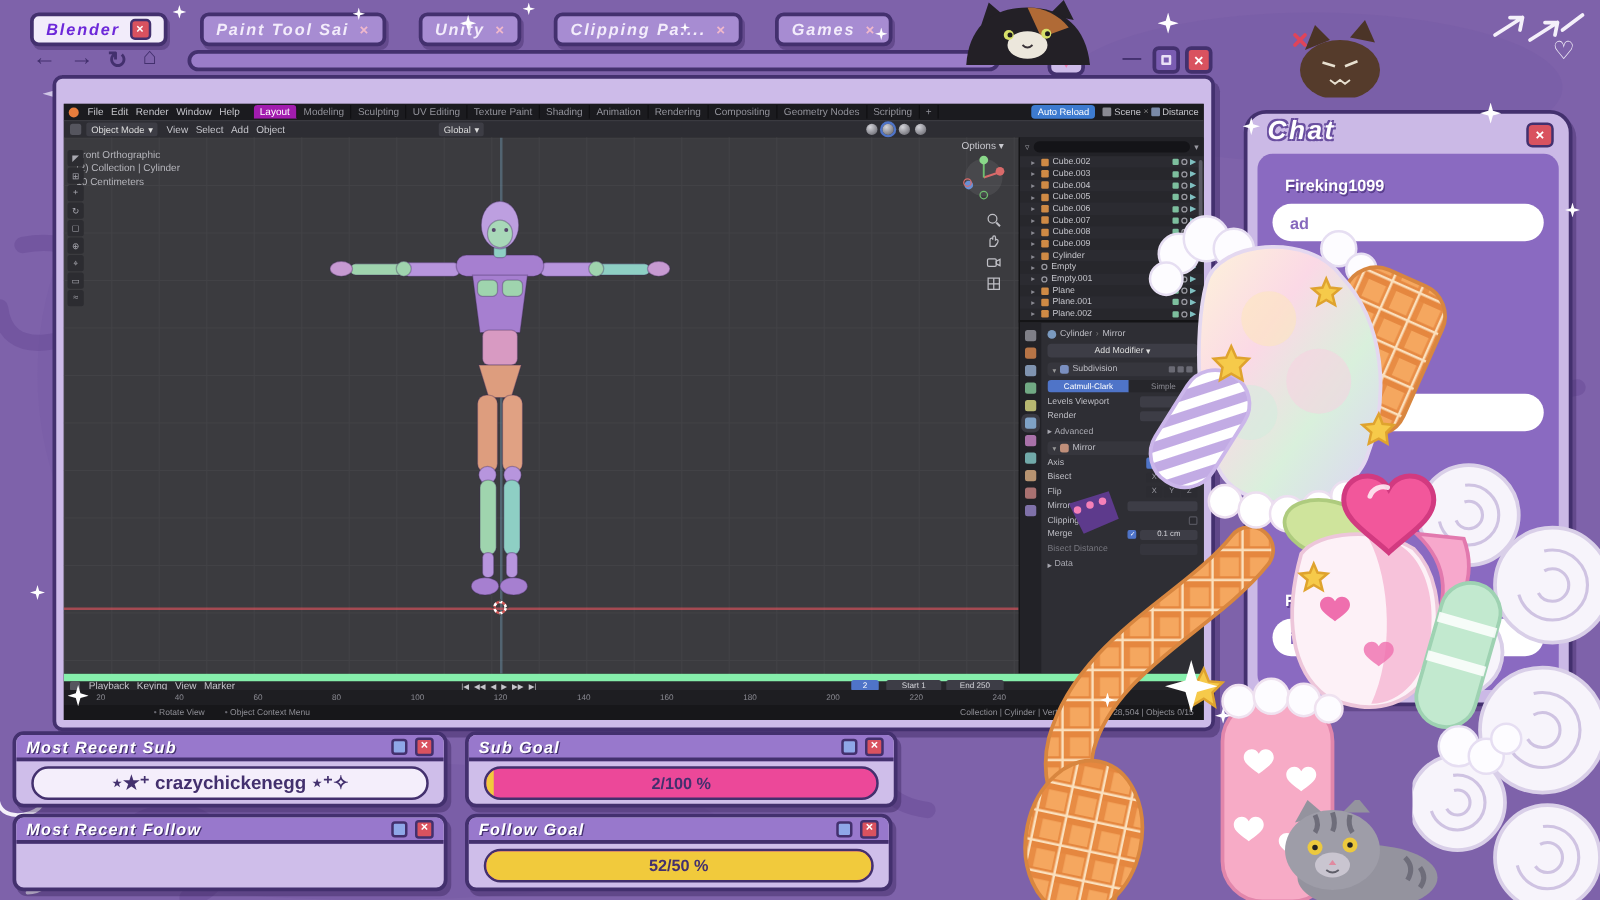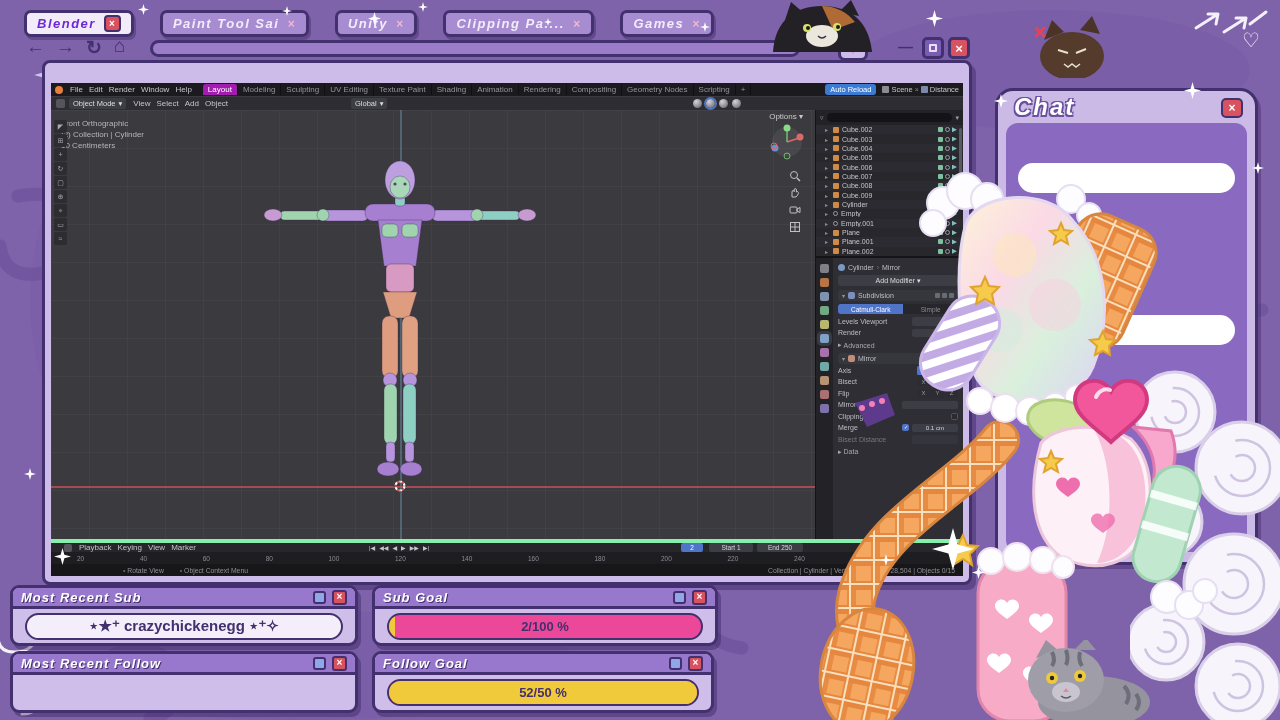--- a/index.html
+++ b/index.html
@@ -103,36 +103,36 @@
 .pr-chk.on{background:#4f74c8;border-color:#4f74c8;position:relative}
 .pr-chk.on::after{content:"✓";position:absolute;left:1px;top:-1px;color:#fff;font-size:5px}
 .mrow{display:flex;gap:3px;align-items:center}
 .xyz{display:flex;gap:1px}
 .xyz i{width:13px;height:8.5px;background:#2c2c32;color:#9a9aa2;font-style:normal;display:flex;align-items:center;justify-content:center;font-size:6px;border-radius:1.5px}
 .xyz i.on{background:#4f74c8;color:#fff}
 .pr-coll{height:10px;display:flex;align-items:center;gap:2px;color:#a8a8b0;margin-top:2px}
 .dim>span:first-child{color:#77777f}
 .dim .pr-field{opacity:.55}
 
-.bl-tl{position:absolute;left:0;top:456px;width:912px;height:13px;background:#26262b;display:flex;align-items:center;gap:4px;padding:0 13px;border-top:4px solid #86efac}
+.bl-tl{position:absolute;left:0;top:456px;width:912px;height:13px;background:#26262b;display:flex;align-items:center;gap:4px;padding:0 5px;border-top:6px solid #86efac}
 .tl-ico{width:8px;height:8px;background:#55555e;border-radius:2px;flex:none}
 .tl-trans{position:absolute;left:318px;display:flex;gap:4px;color:#c5c5cb;font-size:6px}
 .tl-frame{position:absolute;left:630px;width:22px;height:9px;background:#4f74c8;color:#fff;border-radius:2px;display:flex;align-items:center;justify-content:center;font-size:6.5px}
 .tl-f{position:absolute;height:9px;background:#3d3d46;border-radius:2px;display:flex;align-items:center;justify-content:center;font-size:6.5px;color:#d5d5db;padding:0 4px}
 .tl-f.start{left:658px;width:44px}
 .tl-f.end{left:706px;width:46px}
 .bl-ruler{position:absolute;left:0;top:469px;width:912px;height:12px;background:#1e1e22;display:flex;align-items:center;justify-content:space-between;padding:0 158px 0 26px;font-size:6.5px;color:#8a8a92}
 .bl-status{position:absolute;left:0;top:481px;width:912px;height:12px;background:#17171a;display:flex;align-items:center;gap:16px;padding:0 8px;font-size:6.8px;color:#8f8f96}
 .st::before{content:"• ";color:#6a6a72}
 .st:first-child{margin-left:64px}
 .st-r{margin-left:auto}
 .st-r::before{content:""}
 
 .chat{position:absolute;left:995px;top:88px;width:263px;height:477px;background:#cbb9e6;border:3px solid #43306e;border-radius:18px;z-index:4;box-shadow:3px 4px 0 rgba(52,32,88,.35)}
-.chat-title{position:absolute;left:16px;top:2px;font-size:24px;font-weight:bold;font-style:italic;color:#fff;letter-spacing:2px;text-shadow:-1.5px -1.5px 0 #6a4fa0,1.5px -1.5px 0 #6a4fa0,-1.5px 1.5px 0 #6a4fa0,1.5px 1.5px 0 #6a4fa0}
+.chat-title{position:absolute;left:16px;top:2px;font-size:21px;font-weight:bold;font-style:italic;color:#fff;letter-spacing:2px;text-shadow:-1.5px -1.5px 0 #6a4fa0,1.5px -1.5px 0 #6a4fa0,-1.5px 1.5px 0 #6a4fa0,1.5px 1.5px 0 #6a4fa0}
 .chat-x{position:absolute;right:12px;top:7px;width:22px;height:20px;background:#d9525f;border:2px solid #43306e;border-radius:5px;color:#fff;display:flex;align-items:center;justify-content:center;font-weight:bold;font-size:12px}
 .chat-body{position:absolute;left:8px;right:8px;top:32px;bottom:10px;background:#8a6ac1;border-radius:12px;overflow:hidden;padding:4px 10px}
 .chat-msg{padding:0 2px}
 .chat-body div.chat-msg:nth-of-type(1){margin-top:14px}
 .chat-body div.chat-msg:nth-of-type(2){margin-top:100px}
 .chat-body div.chat-msg:nth-of-type(3){margin-top:128px}
 .chat-user{font-size:13px;font-weight:bold;color:#fff;height:18px;margin:0 0 4px 10px;text-shadow:1px 1px 0 #5a3f8e}
 .chat-bubble{height:30px;background:#fff;border-radius:16px;display:flex;align-items:center;padding:0 14px;color:#8668bd;font-weight:bold;font-size:13px}
 
 .widget{position:absolute;background:#cfbeea;border:3px solid #43306e;border-radius:9px;z-index:8;box-shadow:3px 4px 0 rgba(52,32,88,.4);overflow:hidden}
@@ -670,20 +670,26 @@
       <span class="st st-r">Collection | Cylinder | Verts 14,312 | Tris 28,504 | Objects 0/15</span>
     </div>
   </div>
 </div>
 
 <div class="chat">
   <div class="chat-title">Chat</div>
   <span class="chat-x">×</span>
   <div class="chat-body">
 
+      <div class="chat-msg">
+        <div class="chat-user">Fireking1099</div>
+        <div class="chat-bubble">
+          <span>ad</span>
+        </div>
+      </div>
 
       <div class="chat-msg">
         <div class="chat-user"></div>
         <div class="chat-bubble">
           <span></span>
         </div>
       </div>
 
       <div class="chat-msg">
         <div class="chat-user">Fi</div>

